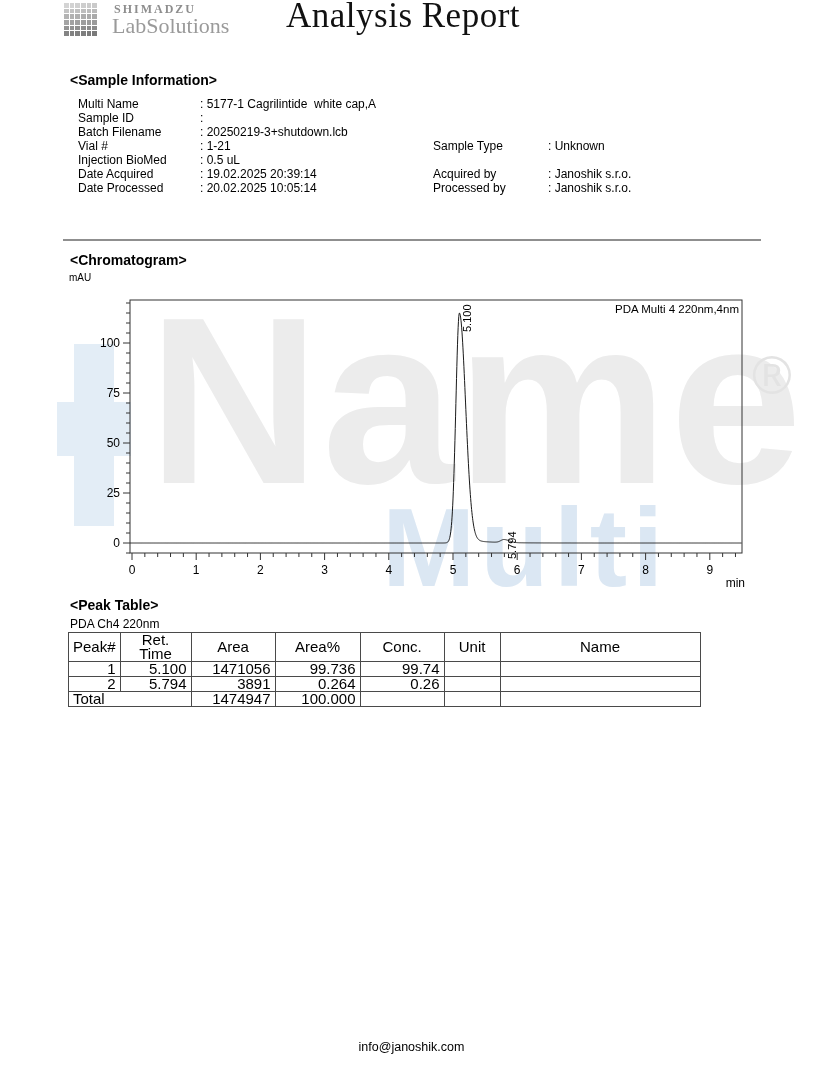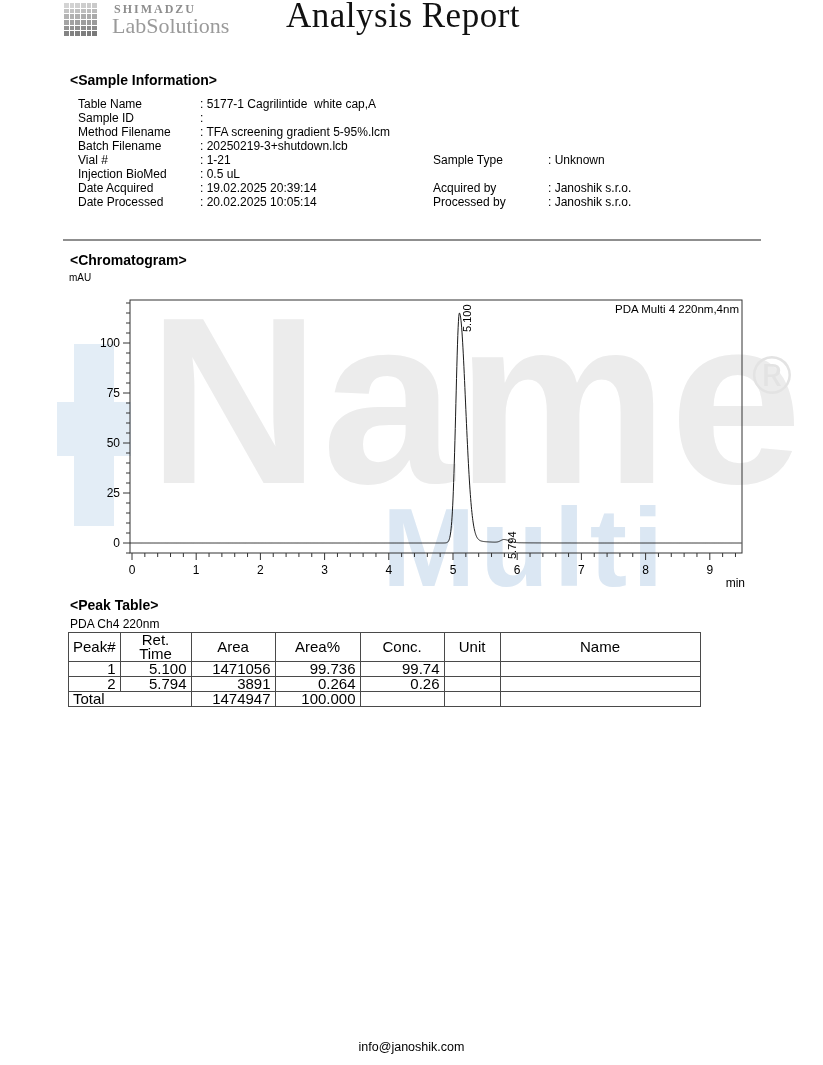--- a/index.html
+++ b/index.html
@@ -109,23 +109,22 @@
         <div style="background: rgb(124, 124, 124);"></div>
         <div style="background: rgb(122, 122, 122);"></div>
       </div>
     <div class="brand1">SHIMADZU</div>
     <div class="brand2">LabSolutions</div>
     <h1 class="report-title">Analysis Report</h1>
   </div>
 
   <h2 class="sec-h" style="left:70px;top:72px;">&lt;Sample Information&gt;</h2>
   <div class="info-rows layer" id="sample-rows">
-      <div class="info-row"><span class="info-label">Table Name</span><span class="info-colon">: </span><span class="info-value">5177-1 Cagrilintide  white cap,A</span></div>
+      <div class="info-row"><span class="info-label">Multi Name</span><span class="info-colon">: </span><span class="info-value">5177-1 Cagrilintide  white cap,A</span></div>
       <div class="info-row"><span class="info-label">Sample ID</span><span class="info-colon">: </span><span class="info-value"></span></div>
-      <div class="info-row"><span class="info-label">Method Filename</span><span class="info-colon">: </span><span class="info-value">TFA screening gradient 5-95%.lcm</span></div>
       <div class="info-row"><span class="info-label">Batch Filename</span><span class="info-colon">: </span><span class="info-value">20250219-3+shutdown.lcb</span></div>
       <div class="info-row"><span class="info-label">Vial #</span><span class="info-colon">: </span><span class="info-value">1-21</span><span class="info-right"><span class="info-label">Sample Type</span><span class="info-colon">: </span><span class="info-value">Unknown</span></span></div>
       <div class="info-row"><span class="info-label">Injection BioMed</span><span class="info-colon">: </span><span class="info-value">0.5 uL</span></div>
       <div class="info-row"><span class="info-label">Date Acquired</span><span class="info-colon">: </span><span class="info-value">19.02.2025 20:39:14</span><span class="info-right"><span class="info-label">Acquired by</span><span class="info-colon">: </span><span class="info-value">Janoshik s.r.o.</span></span></div>
       <div class="info-row"><span class="info-label">Date Processed</span><span class="info-colon">: </span><span class="info-value">20.02.2025 10:05:14</span><span class="info-right"><span class="info-label">Processed by</span><span class="info-colon">: </span><span class="info-value">Janoshik s.r.o.</span></span></div>
     </div>
 
   <div class="divider layer"></div>
 
   <h2 class="sec-h" style="left:70px;top:252px;">&lt;Chromatogram&gt;</h2>

